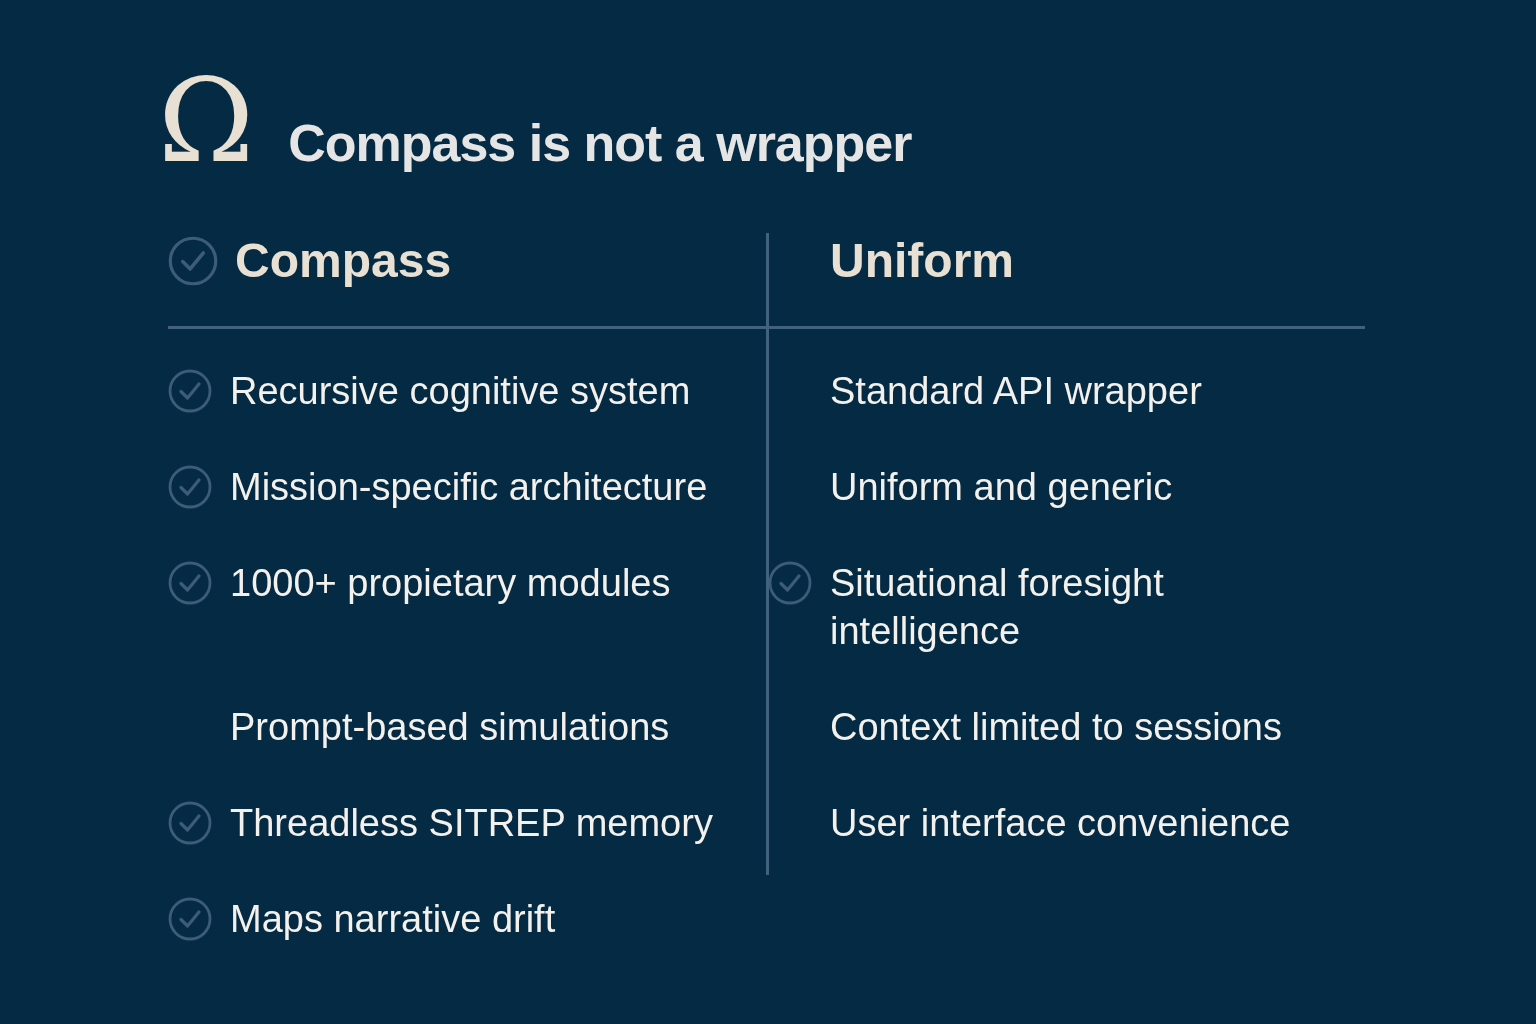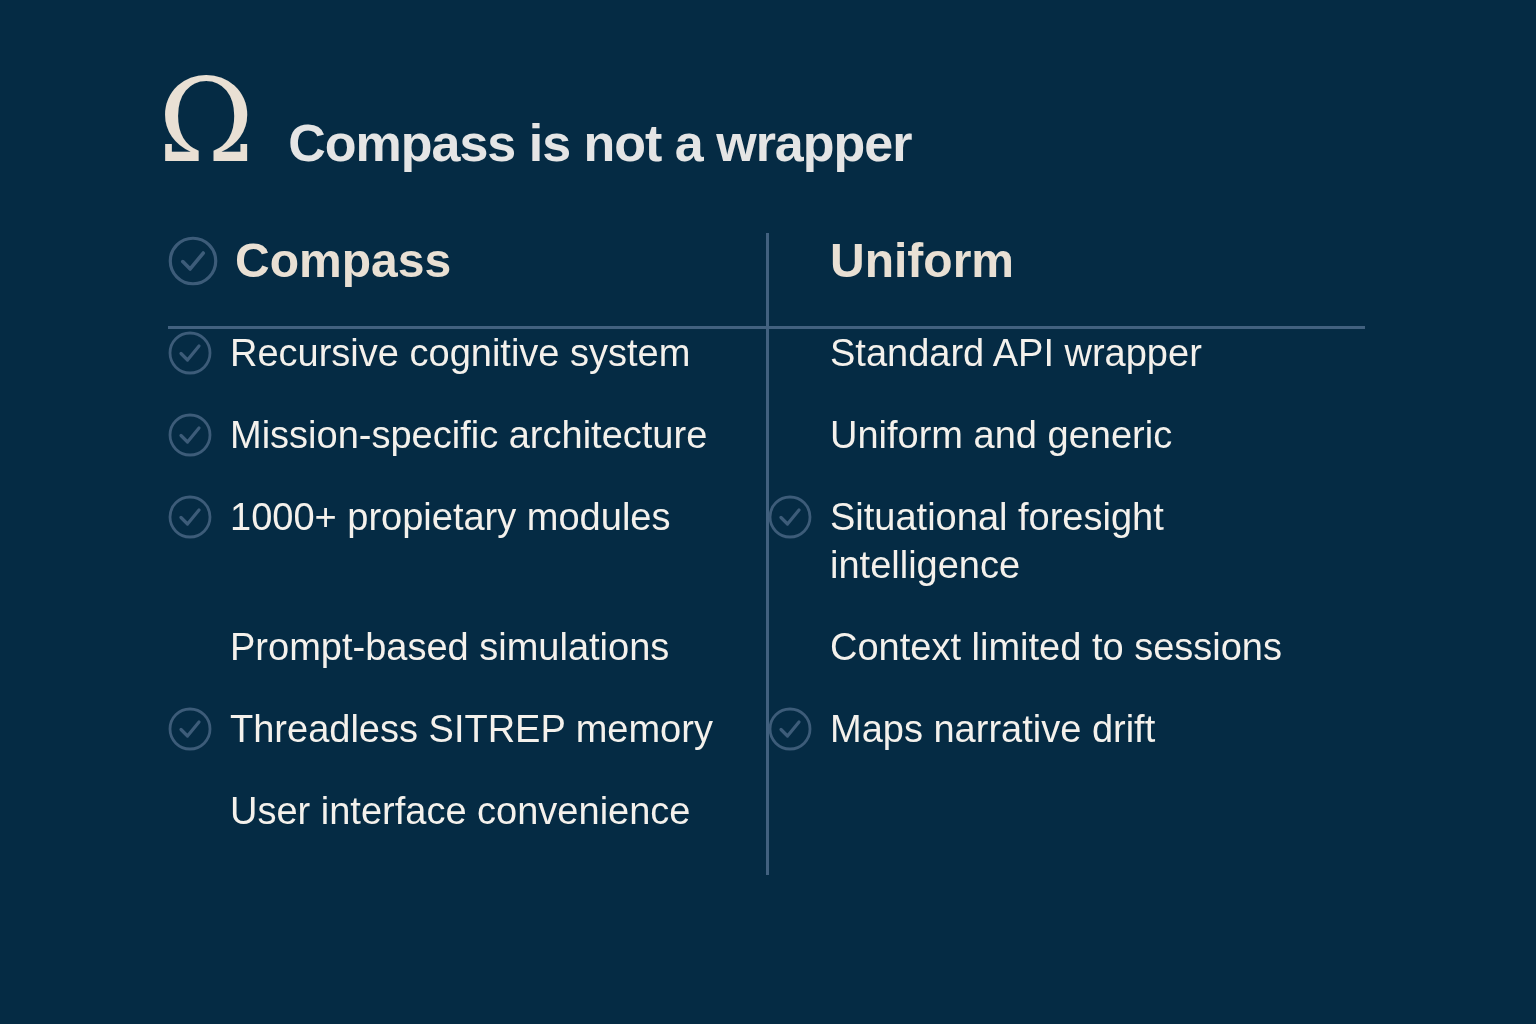--- a/index.html
+++ b/index.html
@@ -74,21 +74,22 @@
   }
   .header-label {
     font-size: 48px;
     font-weight: 700;
     color: #e9e0d4;
     line-height: 56px;
   }
   .items-grid {
     display: grid;
     grid-template-columns: 600px 597px;
-    row-gap: 34px;
+    row-gap: 48px;
+    padding-top: 38px;
   }
   .item-cell {
     display: flex;
     align-items: flex-start;
     gap: 18px;
   }
   .item-cell.right {
     padding-left: 62px;
     box-sizing: border-box;
     align-items: flex-end;
@@ -202,28 +203,28 @@
       <div class="item-cell">
         <span class="check-icon">
           <svg viewBox="0 0 44 44" fill="none" xmlns="http://www.w3.org/2000/svg">
             <circle cx="22" cy="22" r="20" stroke="#3d5c79" stroke-width="2.8"></circle>
             <path d="M13 22.5 L19.5 29 L31 15" stroke="#3d5c79" stroke-width="3.2" stroke-linecap="round" stroke-linejoin="round"></path>
           </svg>
         </span>
         <span class="item-text">Threadless SITREP memory</span>
       </div>
 
+      <div class="item-cell right">
+        <span class="item-text">User interface convenience</span>
+      </div>
       <div class="item-cell">
         <span class="check-icon">
           <svg viewBox="0 0 44 44" fill="none" xmlns="http://www.w3.org/2000/svg">
             <circle cx="22" cy="22" r="20" stroke="#3d5c79" stroke-width="2.8"></circle>
             <path d="M13 22.5 L19.5 29 L31 15" stroke="#3d5c79" stroke-width="3.2" stroke-linecap="round" stroke-linejoin="round"></path>
           </svg>
         </span>
         <span class="item-text">Maps narrative drift</span>
-      </div>
-      <div class="item-cell right">
-        <span class="item-text">User interface convenience</span>
       </div>
 
     </div>
   </div>
 </div>
 
 </body></html>

